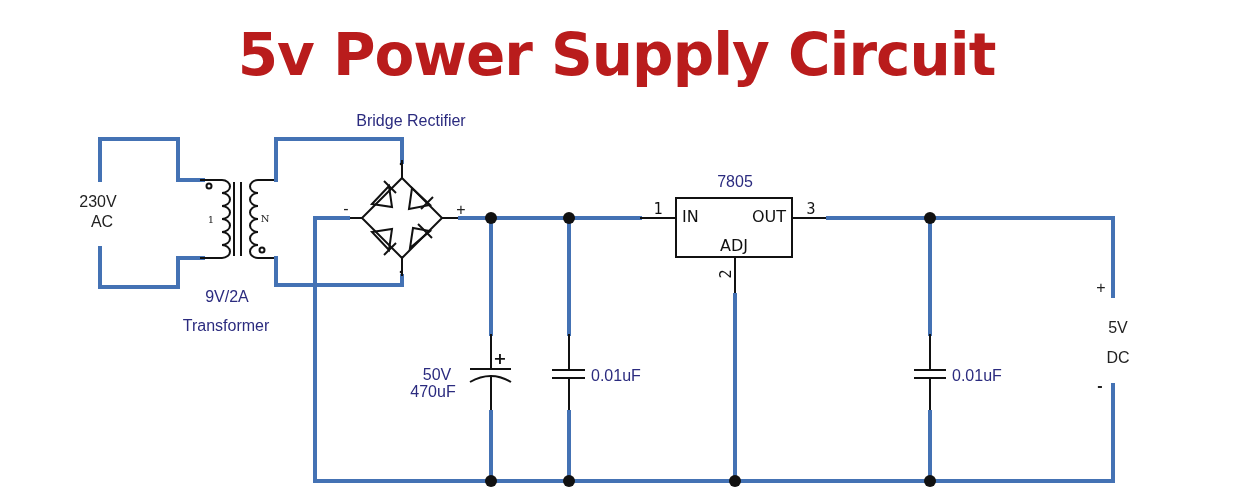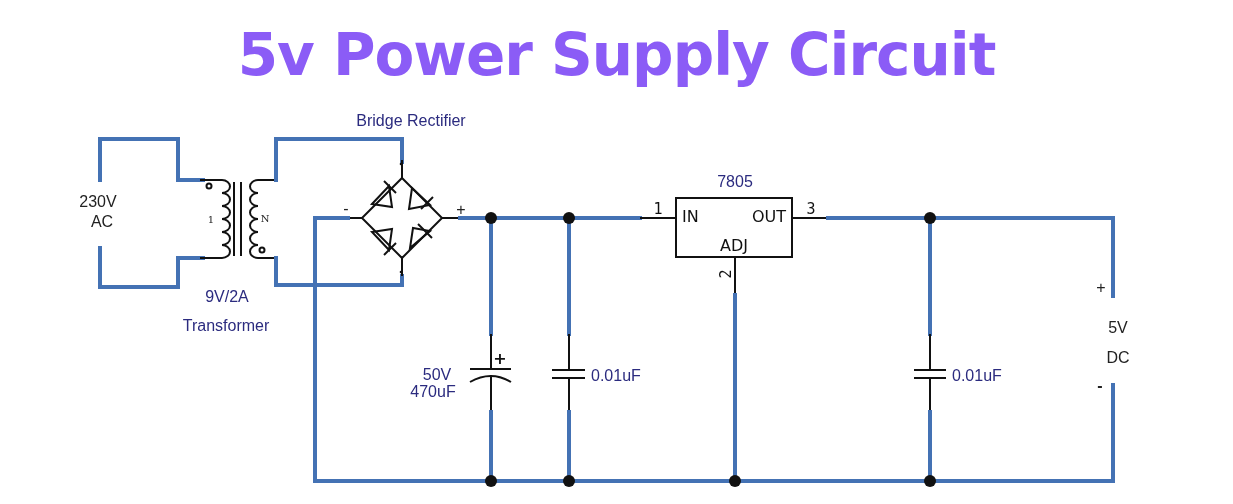--- a/index.html
+++ b/index.html
@@ -1,17 +1,17 @@
 <!DOCTYPE html>
 <html><head>
 <meta charset="utf-8">
 <style>
   html, body { margin:0; padding:0; background:#ffffff; }
   body { width:1233px; height:504px; position:relative; overflow:hidden; font-family:"Liberation Sans", sans-serif; }
-  #title { position:absolute; left:0; width:1233px; top:26px; text-align:center; font-family:"DejaVu Sans", sans-serif; font-weight:bold; font-size:58px; letter-spacing:-1px; color:#8b5cf6; line-height:1; margin:0; }
+  #title { position:absolute; left:0; width:1233px; top:26px; text-align:center; font-family:"DejaVu Sans", sans-serif; font-weight:bold; font-size:58px; letter-spacing:-1px; color:#b91c1c; line-height:1; margin:0; }
   svg { position:absolute; left:0; top:0; }
   .wire { stroke:#4472b4; stroke-width:4; fill:none; stroke-linecap:square; }
   .comp { stroke:#111; stroke-width:2; fill:none; }
   .lbl { fill:#2b2b7f; font-family:"Liberation Sans", sans-serif; font-size:16px; }
   .lblb { fill:#222; font-family:"Liberation Sans", sans-serif; font-size:16px; }
   .pin { fill:#111; font-family:"DejaVu Sans Mono", monospace; font-size:15px; }
   .box { fill:#111; font-family:"DejaVu Sans", sans-serif; font-size:16px; }
   .tiny { fill:#222; font-family:"DejaVu Serif", serif; font-size:10px; }
 </style>
 </head>

